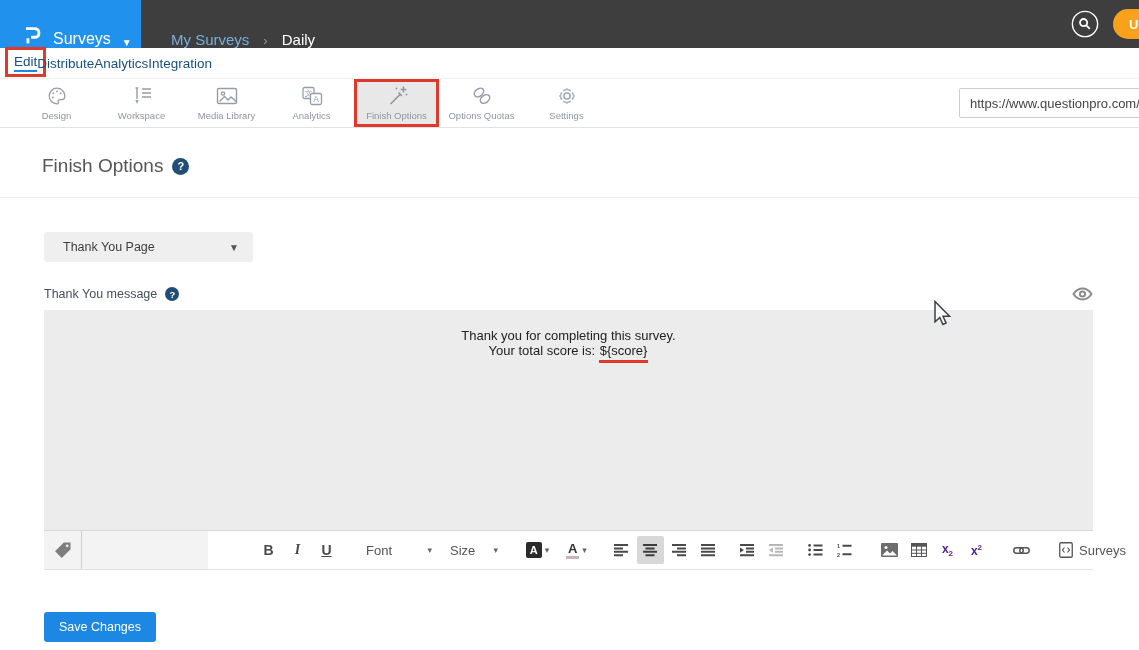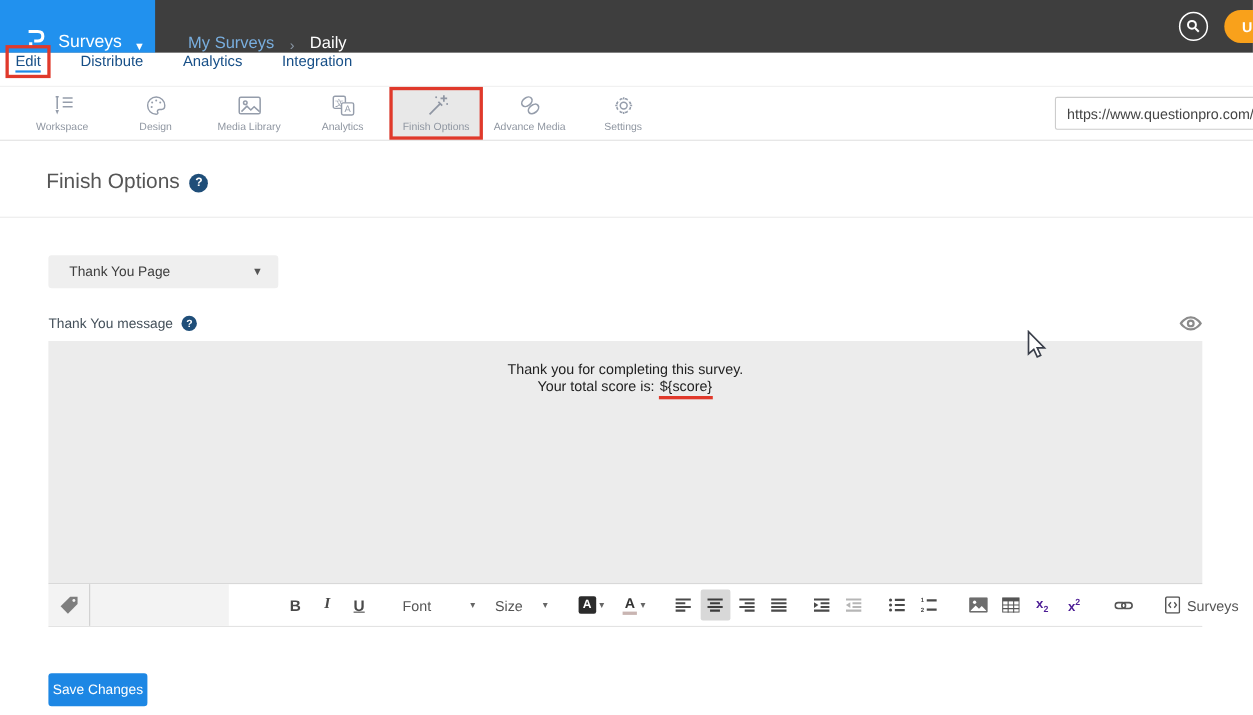--- a/index.html
+++ b/index.html
@@ -26,21 +26,21 @@
   .logo-area .caret{color:#fff;font-size:10px;margin-left:2px;}
   .breadcrumb{display:flex;align-items:flex-end;gap:14px;margin-left:30px;font-size:15px;}
   .crumb-parent{color:#79aede;cursor:pointer;}
   .crumb-sep{color:#8a97a5;font-size:13px;}
   .crumb-current{color:#fff;}
   .topbar-right{margin-left:auto;display:flex;align-items:center;gap:14px;padding-right:0;}
   .search-btn{width:28px;height:28px;cursor:pointer;display:flex;align-items:center;justify-content:center;}
   .upgrade-btn{height:30px;min-width:92px;background:#f9a11b;border:none;border-radius:15px;color:#fff;font-weight:bold;font-size:13px;text-align:left;padding:0 16px;margin-right:-66px;cursor:pointer;font-family:inherit;}
 
   
-  .tabbar{height:30px;display:flex;align-items:flex-start;padding-left:14px;gap:36px;background:#fff;position:relative;}
+  .tabbar{height:30px;display:flex;align-items:center;padding-left:14px;background:#fff;position:relative;}
   .tab{font-size:13.5px;color:var(--navy-text);cursor:pointer;position:relative;}
   .tab.active{border-bottom:2px solid #1e88e5;padding-bottom:1px;}
   .annot-edit{position:absolute;left:-9px;top:-7px;right:-9px;bottom:-7px;border:3px solid var(--annot);pointer-events:none;}
 
   
   .navbar{height:50px;display:flex;align-items:stretch;padding-left:14px;border-top:1px solid #f0f0f0;border-bottom:1px solid #e2e2e2;position:relative;background:#fff;}
   .nav-item{width:85px;display:flex;flex-direction:column;align-items:center;justify-content:center;gap:3px;cursor:pointer;}
   .nav-item .nav-label{font-size:9.5px;color:var(--label-gray);white-space:nowrap;}
   .nav-item svg{display:block;}
   .nav-item.highlight{background:#e8e8e8;border:3px solid var(--annot);}
@@ -83,21 +83,21 @@
   .mini-caret{font-size:9px;color:#666;margin-left:3px;}
   .txtcolor{display:flex;flex-direction:column;align-items:center;line-height:1;}
   .txtcolor .a{font-size:13px;font-weight:bold;color:#333;}
   .txtcolor .bar{width:13px;height:3px;background:#c9b5b2;margin-top:1px;}
   .supsub{font-weight:bold;font-size:12px;color:#4c1d95;}
   .source-btn{display:flex;align-items:center;gap:6px;padding:0 6px;}
   .source-btn .lbl{font-size:13px;color:#555;}
   .gap-sm{width:8px;flex:none;}
   .gap-md{width:14px;flex:none;}
 
-  .save-btn{margin:42px 0 0 44px;background:#1d87e4;color:#fff;border:none;border-radius:3px;font-size:12.5px;padding:8px 4px;cursor:pointer;font-family:inherit;}
+  .save-btn{margin:42px 0 0 44px;background:#1d87e4;color:#fff;border:none;border-radius:3px;font-size:12.5px;padding:8px 15px;cursor:pointer;font-family:inherit;}
 
   .cursor-arrow{position:absolute;left:933px;top:300px;pointer-events:none;z-index:50;}
 </style>
 </head>
 <body>
 
 <div class="page">
 
   <div class="topbar">
     <div class="logo-area">
@@ -131,38 +131,38 @@
       <span class="annot-edit"></span>
     </span>
     <span class="tab">Distribute</span>
     <span class="tab">Analytics</span>
     <span class="tab">Integration</span>
   </div>
 
   <div class="navbar">
 
     <div class="nav-item">
-      <svg width="24" height="22" viewBox="0 0 24 22" fill="none" stroke="#959dab" stroke-width="1.4">
-        <path d="M7 3v11"></path>
-          <path d="M7 19l-1.6-4h3.2z" fill="#959dab" stroke="none"></path>
-          <path d="M5.6 3h2.8"></path>
-        <path d="M12 4h9M12 8h9M12 12h9"></path>
-      </svg>
-      <span class="nav-label">Workspace</span>
-    </div>
-
-    <div class="nav-item">
       <svg width="24" height="22" viewBox="0 0 24 24" fill="none" stroke="#959dab" stroke-width="1.4">
         <path d="M12 3.5a8.5 8.5 0 1 0 0 17c1.8 0 2-1 1.4-2-.8-1.4.2-2.6 1.8-2.6h2.1c1.8 0 3.2-1.4 3.2-3.9A8.5 8.5 0 0 0 12 3.5z"></path>
         <circle cx="8" cy="9" r="1" fill="#959dab" stroke="none"></circle>
         <circle cx="12" cy="7" r="1" fill="#959dab" stroke="none"></circle>
         <circle cx="16" cy="9" r="1" fill="#959dab" stroke="none"></circle>
         <circle cx="7.5" cy="13.5" r="1" fill="#959dab" stroke="none"></circle>
       </svg>
       <span class="nav-label">Design</span>
+    </div>
+
+    <div class="nav-item">
+      <svg width="24" height="22" viewBox="0 0 24 22" fill="none" stroke="#959dab" stroke-width="1.4">
+        <path d="M7 3v11"></path>
+          <path d="M7 19l-1.6-4h3.2z" fill="#959dab" stroke="none"></path>
+          <path d="M5.6 3h2.8"></path>
+        <path d="M12 4h9M12 8h9M12 12h9"></path>
+      </svg>
+      <span class="nav-label">Workspace</span>
     </div>
 
     <div class="nav-item">
       <svg width="26" height="22" viewBox="0 0 26 22" fill="none" stroke="#959dab" stroke-width="1.4">
         <rect x="3.5" y="3.5" width="19" height="15" rx="1.5"></rect>
         <circle cx="9" cy="8.5" r="1.6"></circle>
         <path d="M5.5 16.5l5-5 3.5 3.5 3-3 5 4.5"></path>
       </svg>
       <span class="nav-label">Media Library</span>
     </div>
@@ -186,21 +186,21 @@
         <circle cx="21.5" cy="9.5" r="0.9" fill="#8f96a3" stroke="none"></circle>
       </svg>
       <span class="nav-label">Finish Options</span>
     </div>
 
     <div class="nav-item">
       <svg width="24" height="22" viewBox="0 0 24 22" fill="none" stroke="#959dab" stroke-width="1.5">
         <ellipse cx="9" cy="7.5" rx="5.2" ry="3.6" transform="rotate(-38 9 7.5)"></ellipse>
         <ellipse cx="15" cy="14" rx="5.2" ry="3.6" transform="rotate(-38 15 14)"></ellipse>
       </svg>
-      <span class="nav-label">Advance Media</span>
+      <span class="nav-label">Options Quotas</span>
     </div>
 
 
     <div class="nav-item">
       <svg width="24" height="22" viewBox="0 0 24 24" fill="none" stroke="#959dab" stroke-width="1.5">
         <circle cx="12" cy="12" r="3.4"></circle>
         <circle cx="12" cy="12" r="7"></circle>
         <path d="M12 3v3M12 18v3M3 12h3M18 12h3M5.6 5.6l2.1 2.1M16.3 16.3l2.1 2.1M18.4 5.6l-2.1 2.1M7.7 16.3l-2.1 2.1" stroke="#fff" stroke-width="2.6"></path>
         <path d="M12 3.6v2M12 18.4v2M3.6 12h2M18.4 12h2" stroke="#959dab"></path>
       </svg>

